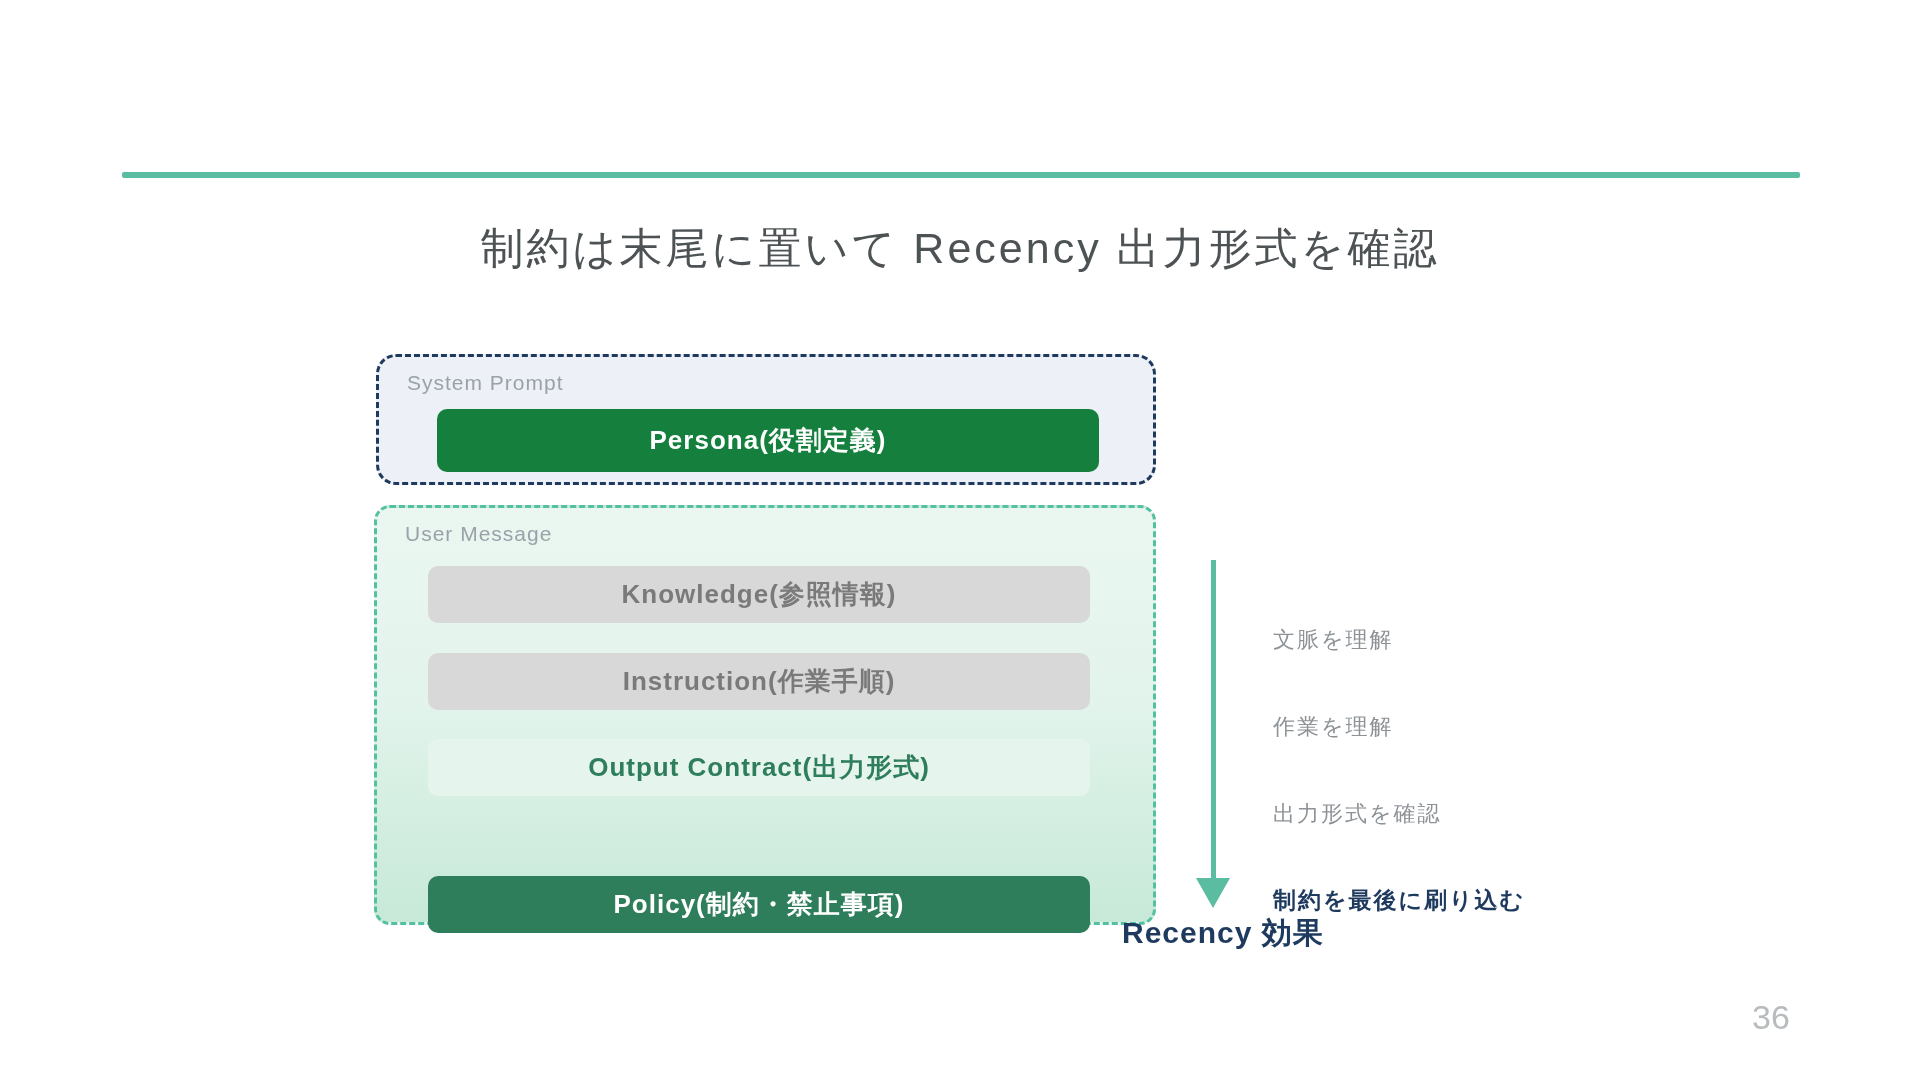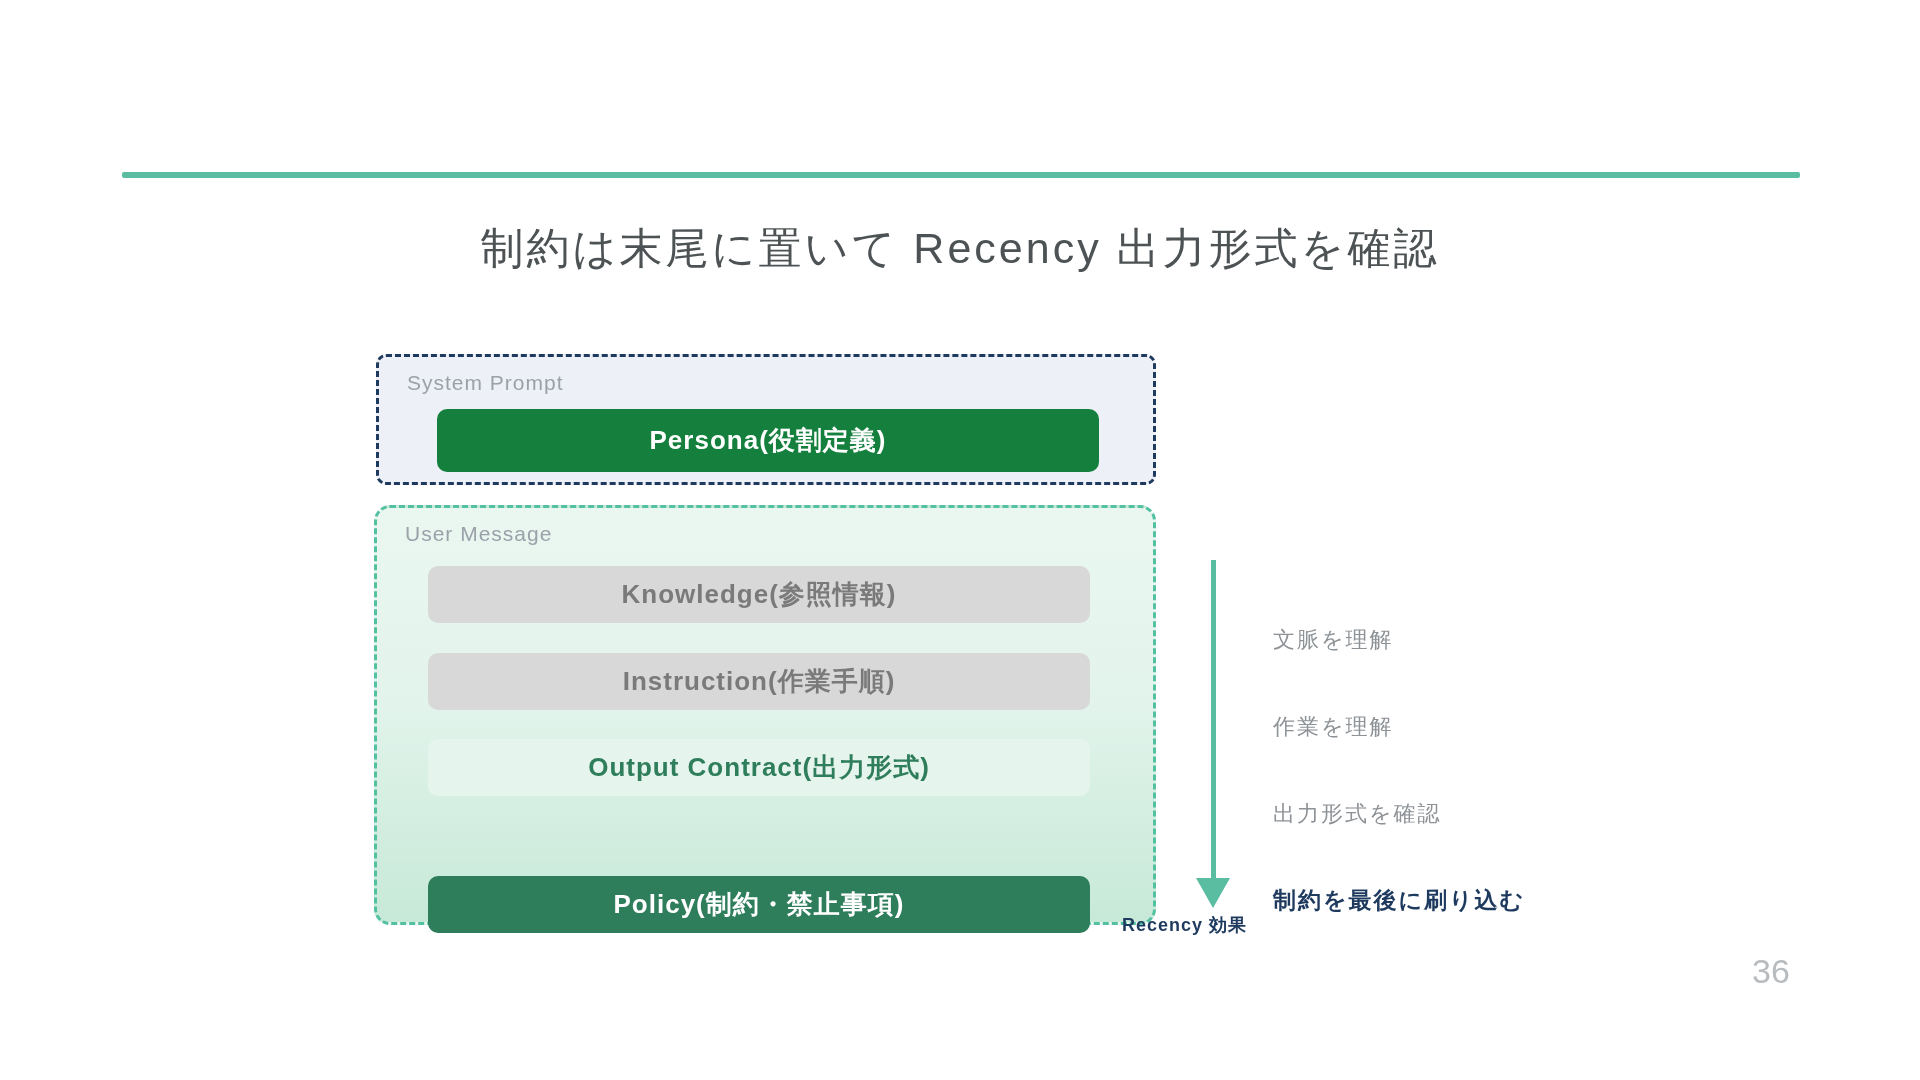--- a/index.html
+++ b/index.html
@@ -24,21 +24,21 @@
   
   .subtitle {
     position: absolute; left: 0; top: 220px; width: 1920px;
     text-align: center; font-size: 43px; font-weight: 500; color: #4d5254;
     letter-spacing: 3px; white-space: nowrap;
   }
 
   
   .sys-group {
     position: absolute; left: 376px; top: 354px; width: 780px; height: 131px;
-    background: #edf1f7; border: 3px dashed #1f3a5f; border-radius: 10px;
+    background: #edf1f7; border: 3px dashed #1f3a5f; border-radius: 20px;
   }
   .group-label {
     position: absolute; left: 28px; top: 14px;
     font-size: 21px; color: #9aa1a9; letter-spacing: 1px;
   }
   .persona-bar {
     position: absolute; left: 58px; top: 52px; width: 662px; height: 63px;
     background: #15803d; border-radius: 10px;
     display: flex; align-items: center; justify-content: center;
     color: #ffffff; font-size: 26px; font-weight: bold; letter-spacing: 1px;
@@ -78,26 +78,26 @@
     position: absolute; left: 1273px;
     font-size: 22px; color: #8d9296; letter-spacing: 2px; white-space: nowrap; margin-top: 40px;
   }
   .annot-1 { top: 585px; }
   .annot-2 { top: 672px; }
   .annot-3 { top: 759px; }
   .annot-4 { top: 845px; font-weight: bold; color: #1f3a5f; font-size: 23px; }
 
   .recency-caption {
     position: absolute; left: 1122px; top: 913px;
-    font-size: 18px; font-weight: bold; color: #1f3a5f; letter-spacing: 1px;
+    font-size: 30px; font-weight: bold; color: #1f3a5f; letter-spacing: 1px;
     white-space: nowrap;
   }
 
   .page-number {
-    position: absolute; left: 1752px; top: 952px;
+    position: absolute; left: 1752px; top: 998px;
     font-size: 34px; color: #b8bcbe;
   }
 </style>
 </head>
 <body>
 
 <div class="slide">
 
   <div class="title-underline"></div>
 

